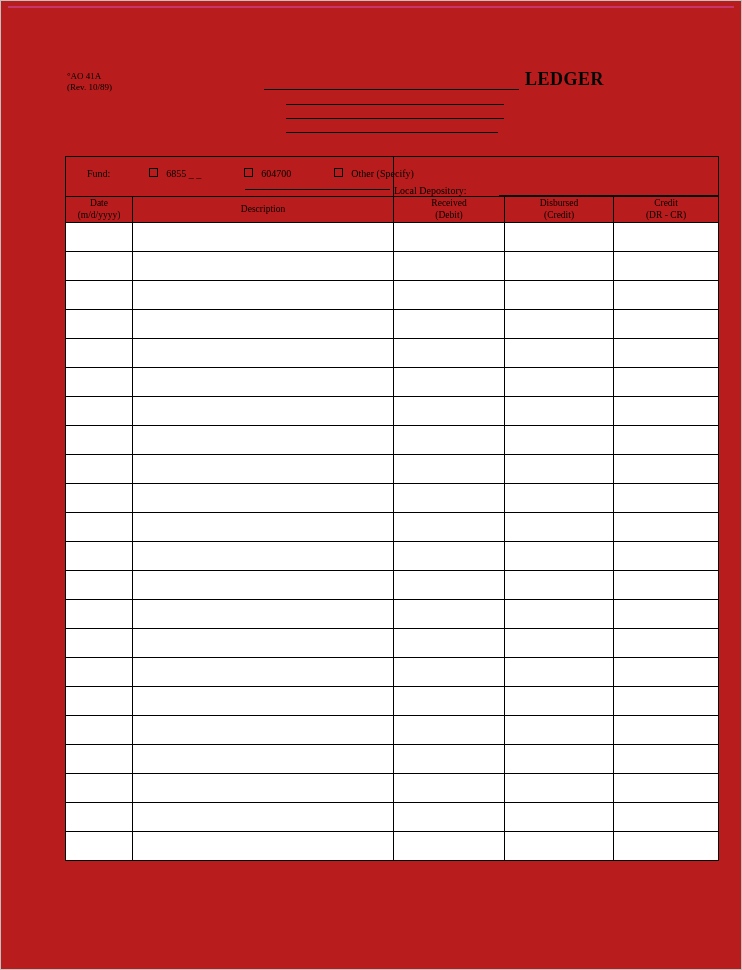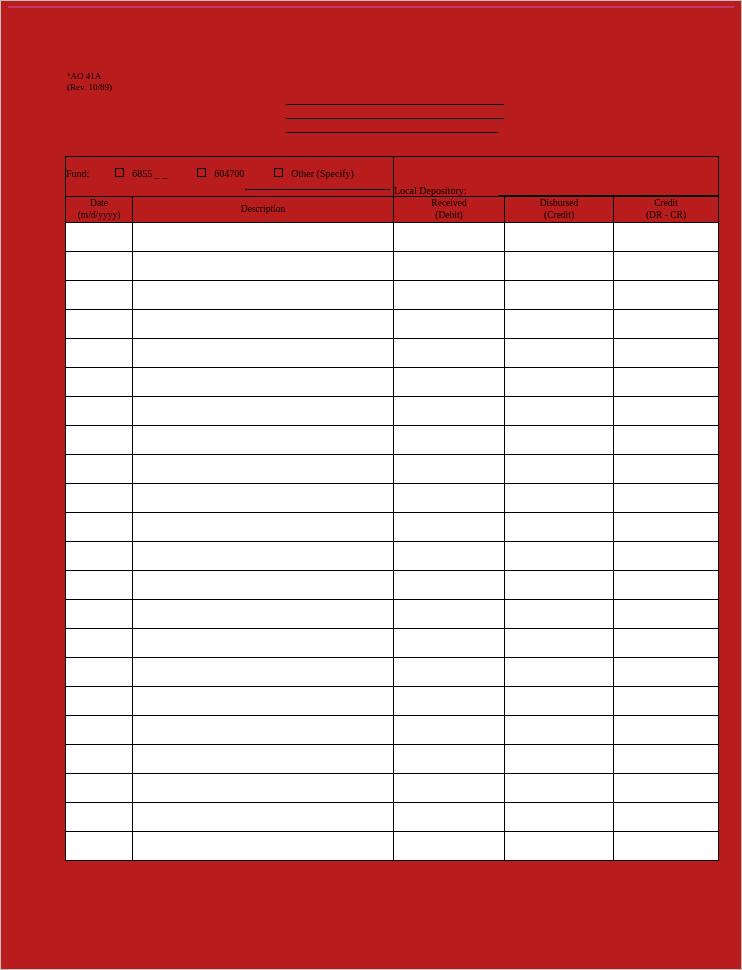--- a/index.html
+++ b/index.html
@@ -78,22 +78,23 @@
   .fund-cell {
     position: relative;
     height: 40px;
     vertical-align: middle;
     font-size: 10px;
     padding: 0 4px;
   }
   .fund-inner {
     display: flex;
     align-items: center;
-    gap: 4px;
+    gap: 17px;
     margin-top: -6px;
+    margin-left: 21px;
   }
   .fund-label { margin-right: 22px; }
   .checkbox {
     display: inline-block;
     width: 9px; height: 9px;
     border: 1px solid #000;
     margin-right: 8px;
     flex: 0 0 auto;
   }
   .fund-opt { display: flex; align-items: flex-start; margin-right: 26px; white-space: nowrap; }
@@ -132,20 +133,24 @@
 
 <div class="sheet">
 
   <div class="top-accent" style="background: rgb(200, 53, 107);"></div>
 
   <div class="form-id">
     <div>°AO 41A</div>
     <div>(Rev. 10/89)</div>
   </div>
 
+  <div class="title-row">
+    <div class="title-underline"></div>
+    <div class="ledger-title">LEDGER</div>
+  </div>
 
   <div class="blank-line l1"></div>
   <div class="blank-line l2"></div>
   <div class="blank-line l3"></div>
 
   <table class="ledger">
     <colgroup>
       <col style="width:67px">
       <col style="width:261px">
       <col style="width:111px">

